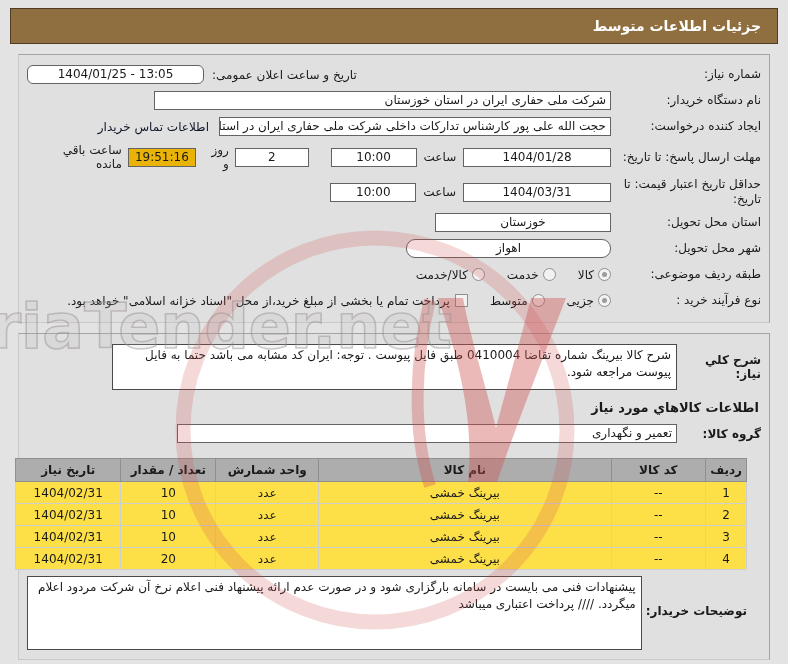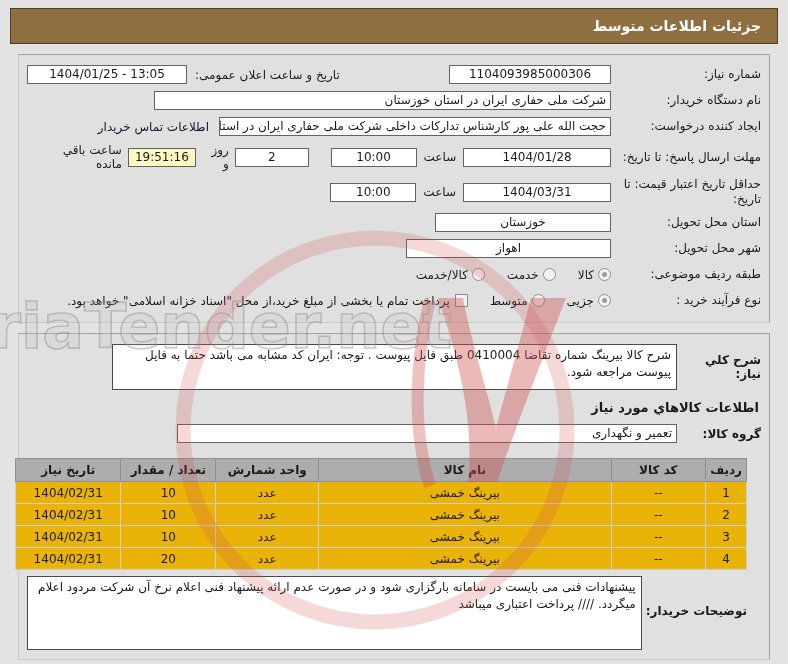--- a/index.html
+++ b/index.html
@@ -42,21 +42,21 @@
     background:#ffffff;
     border:1px solid #636363;
     height:19px;
     line-height:17px;
     padding:0 4px;
     overflow:hidden;
     white-space:nowrap;
   }
   .center { text-align:center; }
   .num { direction:ltr; unicode-bidi:isolate; }
-  .yellow { background:#fef9c3; }
+  .yellow { background:#eab308; }
   .push { margin-inline-start:auto; }
   .link { color:#0f172a; cursor:pointer; margin:0 10px; white-space:nowrap; }
   .radio {
     width:13px; height:13px; border-radius:50%;
     border:1px solid #8f8f8f; background:#f2f2f2;
     display:inline-block; position:relative; flex:0 0 13px;
   }
   .radio.checked::after {
     content:""; position:absolute; inset:3px;
     border-radius:50%; background:#9b9b9b;
@@ -93,43 +93,42 @@
     height:23px;
     border:1px solid #8f8f8f;
     padding:0 4px;
   }
   table.goods td {
     height:22px;
     border:1px solid #cfcfcf;
     text-align:center;
     font-size:12px;
     padding:0 4px;
-    background:#eab308;
+    background:#fde047;
   }
   .wm {
     position:absolute; inset:0;
     pointer-events:none;
     z-index:5;
   }
 </style>
 </head>
 <body>
 
 <div class="titlebar">
   <span>جزئیات اطلاعات متوسط</span>
 </div>
 
 <div class="panel">
 
   <div class="row">
     <span class="lbl">شماره نیاز:</span>
-    <span class="tb center num" style="width:162px;">1104093985000306</span>
     <span class="push" style="display:flex;align-items:center;">
       <span style="margin-left:8px;">تاریخ و ساعت اعلان عمومی:</span>
-      <span class="tb center num" style="width:160px;">1404/01/25 - 13:05</span>
+      <span class="tb center num" style="width:177px;border-radius:6px;">1404/01/25 - 13:05</span>
     </span>
   </div>
 
   <div class="row">
     <span class="lbl">نام دستگاه خریدار:</span>
     <span class="tb" style="width:457px;">شرکت ملی حفاری ایران در استان خوزستان</span>
   </div>
 
   <div class="row">
     <span class="lbl">ایجاد کننده درخواست:</span>
@@ -156,21 +155,21 @@
     <span class="tb center num" style="width:86px;">10:00</span>
   </div>
 
   <div class="row">
     <span class="lbl">استان محل تحویل:</span>
     <span class="tb center" style="width:176px;">خوزستان</span>
   </div>
 
   <div class="row">
     <span class="lbl">شهر محل تحویل:</span>
-    <span class="tb center" style="width:205px;">اهواز</span>
+    <span class="tb center" style="width:205px;border-radius:9px;">اهواز</span>
   </div>
 
   <div class="row">
     <span class="lbl">طبقه ردیف موضوعی:</span>
     <span class="radio checked"></span>
     <span class="opt-lbl">کالا</span>
     <span class="radio"></span>
     <span class="opt-lbl">خدمت</span>
     <span class="radio"></span>
     <span class="opt-lbl">کالا/خدمت</span>

